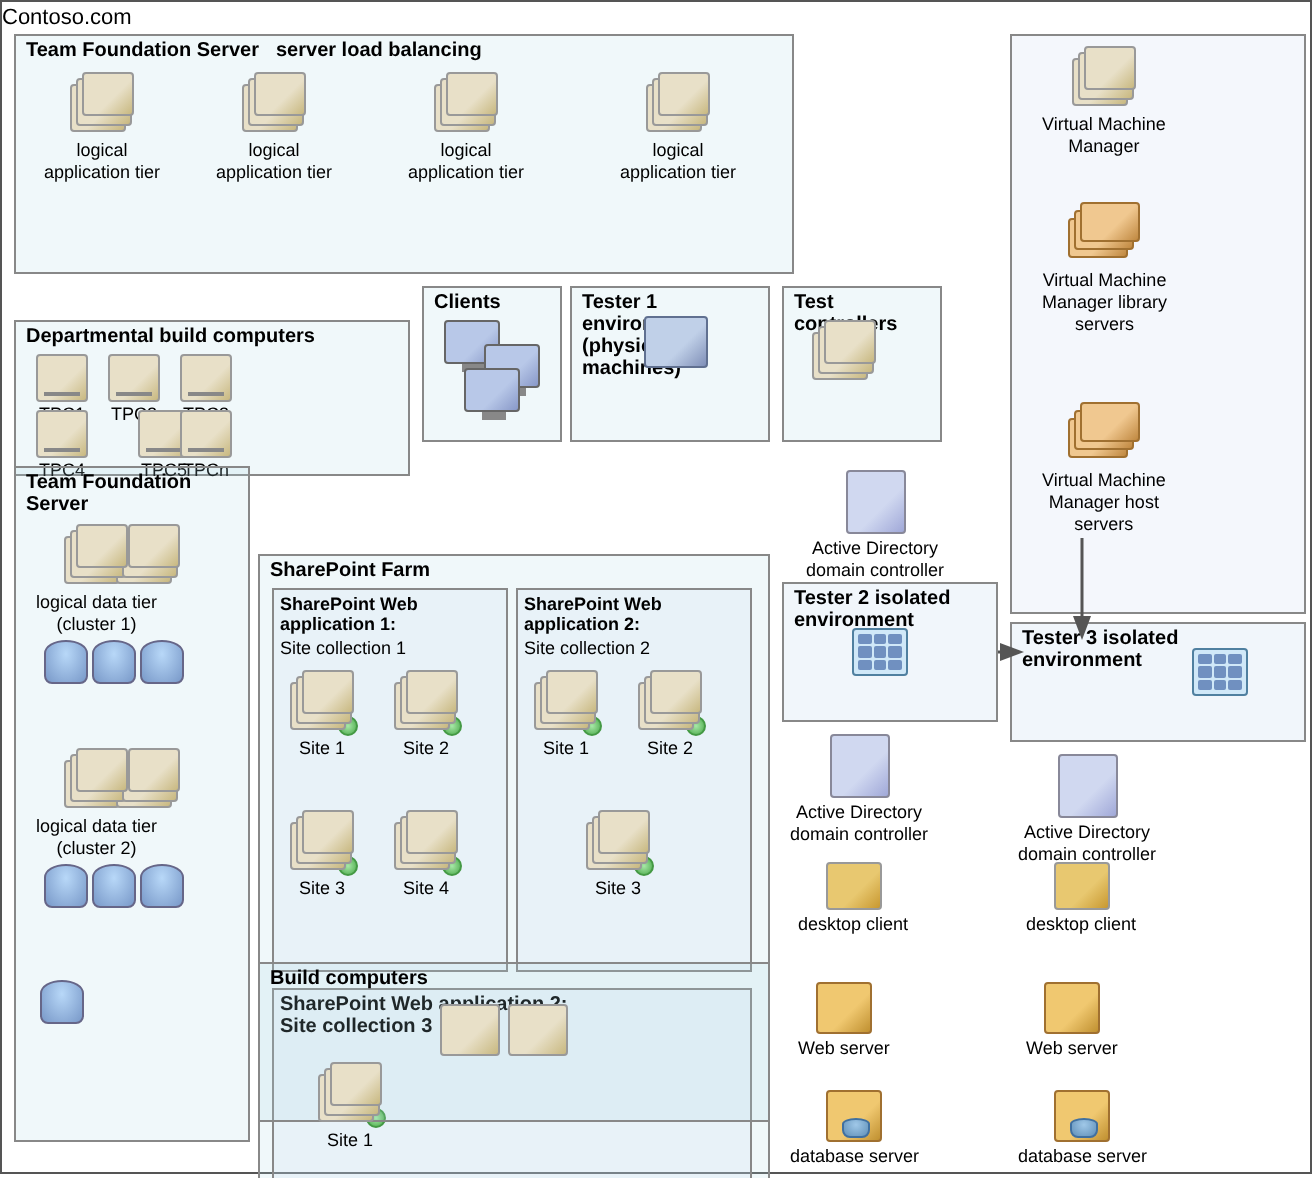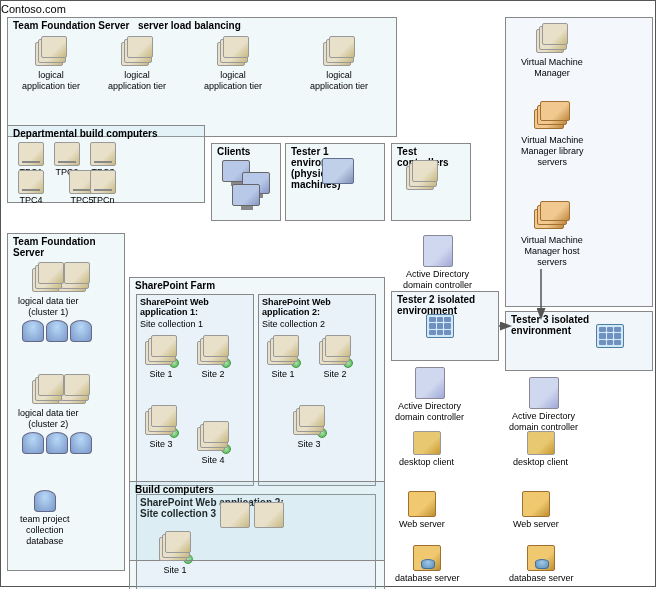--- a/index.html
+++ b/index.html
@@ -263,21 +263,21 @@
       <span>logical<br>application tier</span>
     </div>
     <div class="icon-wrap" style="left:302px;top:18px;">
       <div class="srv-stack">
           <div class="s1"></div>
         </div>
       <span>logical<br>application tier</span>
     </div>
   </div>
 
-  <div class="region" style="left:6px;top:124px;width:198px;height:78px;">
+  <div class="region" style="left:6px;top:159px;width:198px;height:78px;">
     <span class="region-label">Departmental build computers</span>
 
     <div class="icon-wrap" style="left:10px;top:16px;">
       <div class="tpc-box"></div>
       <span>TPC1</span>
     </div>
     <div class="icon-wrap" style="left:46px;top:16px;">
       <div class="tpc-box"></div>
       <span>TPC2</span>
     </div>
@@ -436,21 +436,20 @@
     </div>
     <div class="icon-wrap" style="left:38px;top:198px;">
       <div class="db"></div>
     </div>
     <div class="icon-wrap" style="left:62px;top:198px;">
       <div class="db"></div>
     </div>
 
     <div class="icon-wrap" style="left:12px;top:256px;">
       <div class="db"></div>
-      <span style="max-width:80px;">team project<br>collection<br>database</span>
     </div>
   </div>
 
   <div class="region" style="left:128px;top:232px;width:256px;height:338px;margin-top:44px;">
     <span class="region-label">SharePoint Farm</span>
 
     <div class="sp-region" style="left:6px;top:16px;width:118px;height:192px;">
       <span style="position:absolute;top:2px;left:3px;font-size:9px;font-weight:bold;">SharePoint Web<br>application 1:</span>
       <span style="position:absolute;top:24px;left:3px;font-size:9px;">Site collection 1</span>
 
@@ -469,21 +468,21 @@
         <span>Site 2</span>
       </div>
 
       <div class="icon-wrap" style="left:8px;top:110px;">
         <div class="srv-stack">
             <div class="s1"></div>
           </div>
         <div class="globe" style="position:absolute;bottom:10px;right:-2px;width:10px;height:10px;"></div>
         <span>Site 3</span>
       </div>
-      <div class="icon-wrap" style="left:60px;top:126px;">
+      <div class="icon-wrap" style="left:60px;top:110px;">
         <div class="srv-stack">
             <div class="s1"></div>
           </div>
         <div class="globe" style="position:absolute;bottom:10px;right:-2px;width:10px;height:10px;"></div>
         <span>Site 4</span>
       </div>
     </div>
 
     <div class="sp-region" style="left:128px;top:16px;width:118px;height:192px;">
       <span style="position:absolute;top:2px;left:3px;font-size:9px;font-weight:bold;">SharePoint Web<br>application 2:</span>

